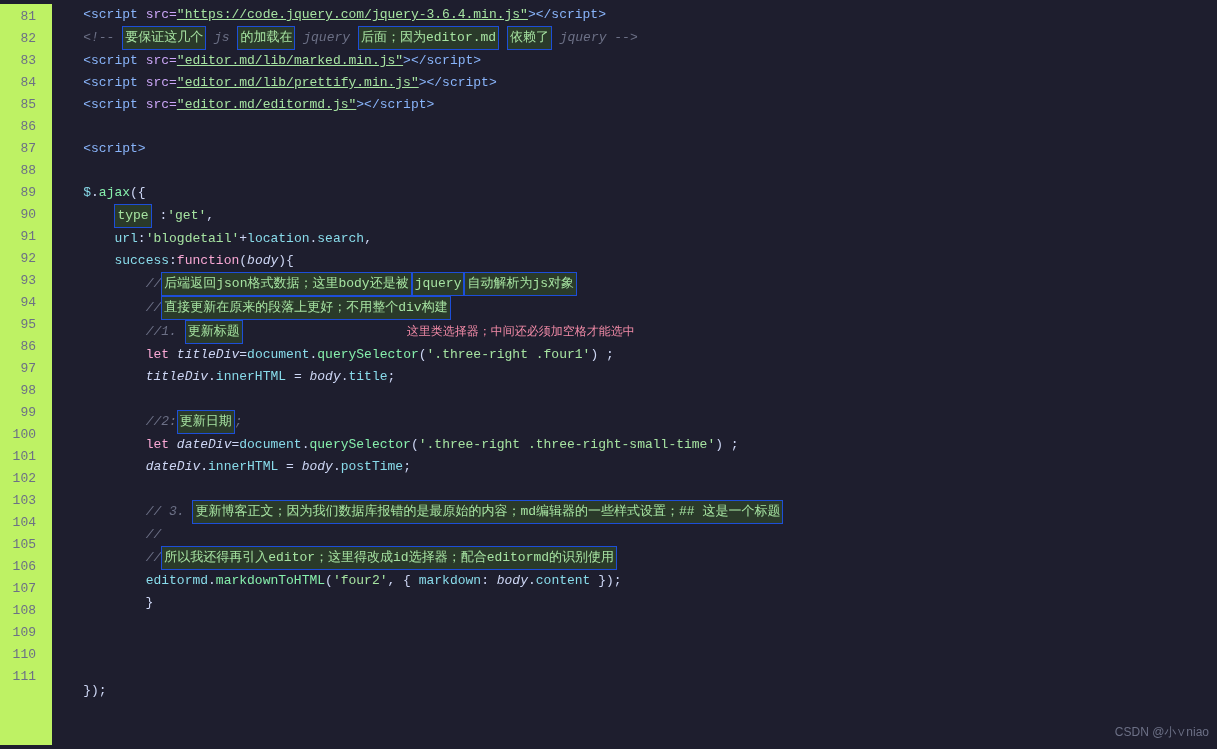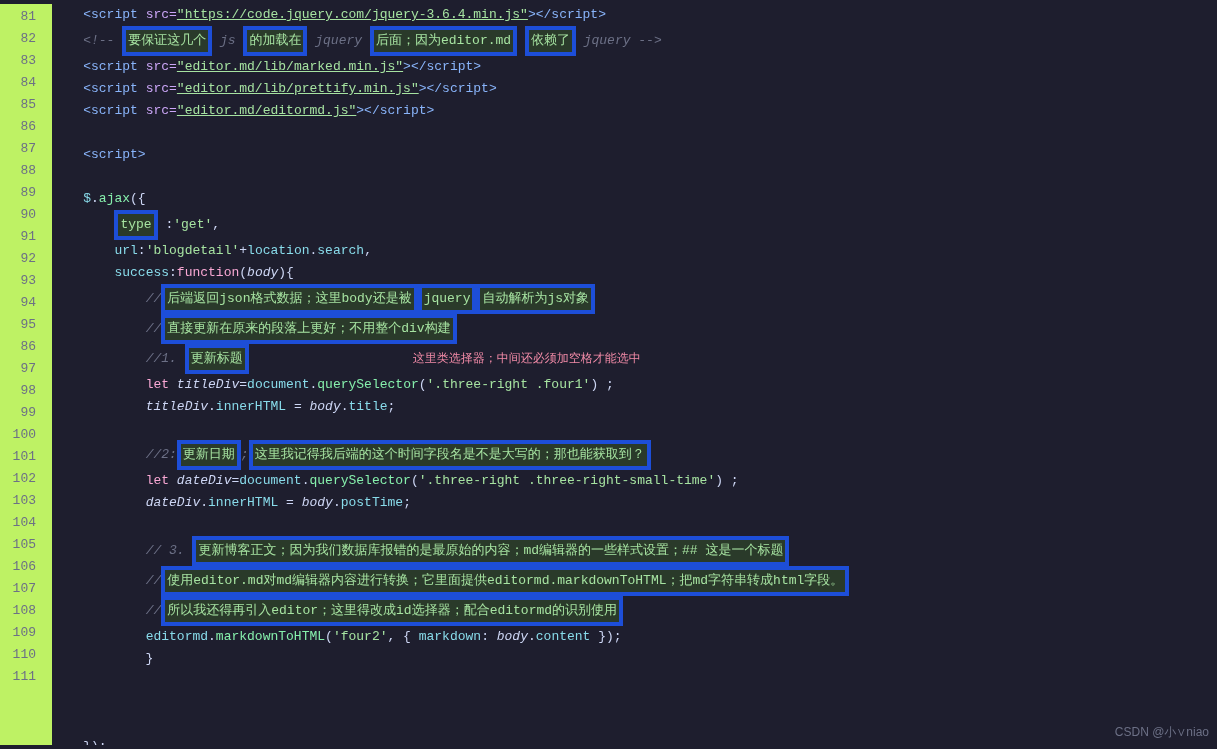--- a/index.html
+++ b/index.html
@@ -59,21 +59,21 @@
     .attr { color: #cba6f7; }
     .string { color: #a6e3a1; text-decoration: underline; }
     .comment { color: #6c7086; font-style: italic; }
     .keyword { color: #f9a8d4; }
     .func { color: #86efac; }
     .var-name { color: #cdd6f4; font-style: italic; }
     .property { color: #89dceb; }
     .plain { color: #cdd6f4; }
     .highlight-box {
       background: #2a3a2a;
-      border: 4px solid #1d4ed8;
+      border: 1px solid #1d4ed8;
       padding: 0 2px;
       color: #a6e3a1;
     }
     .cyan-text { color: #89dceb; }
     .green-text { color: #a6e3a1; }
     .watermark {
       position: absolute;
       bottom: 8px;
       right: 8px;
       color: #6c7086;
@@ -192,39 +192,39 @@
         <span class="plain">&nbsp;&nbsp;&nbsp;&nbsp;&nbsp;&nbsp;&nbsp;&nbsp;&nbsp;&nbsp;&nbsp;&nbsp;</span><span class="keyword">let </span><span class="var-name">titleDiv</span><span class="plain">=</span><span class="cyan-text">document</span><span class="plain">.</span><span class="func">querySelector</span><span class="plain">(</span><span class="green-text">'.three-right .four1'</span><span class="plain">) ;</span>
       </div>
 
       <div class="code-line">
         <span class="plain">&nbsp;&nbsp;&nbsp;&nbsp;&nbsp;&nbsp;&nbsp;&nbsp;&nbsp;&nbsp;&nbsp;&nbsp;</span><span class="var-name">titleDiv</span><span class="plain">.</span><span class="property">innerHTML</span><span class="plain"> = </span><span class="var-name">body</span><span class="plain">.</span><span class="property">title</span><span class="plain">;</span>
       </div>
 
       <div class="code-line">&nbsp;</div>
 
       <div class="code-line">
-        <span class="plain">&nbsp;&nbsp;&nbsp;&nbsp;&nbsp;&nbsp;&nbsp;&nbsp;&nbsp;&nbsp;&nbsp;&nbsp;</span><span class="comment">//2:</span><span class="highlight-box">更新日期</span><span class="comment">;</span><span class="highlight-box">这里我记得我后端的这个时间字段名是不是大写的；那也能获取到？</span>
+        <span class="plain">&nbsp;&nbsp;&nbsp;&nbsp;&nbsp;&nbsp;&nbsp;&nbsp;&nbsp;&nbsp;&nbsp;&nbsp;</span><span class="comment">//2:</span><span class="highlight-box">更新日期</span><span class="comment">;</span>
       </div>
 
       <div class="code-line">
         <span class="plain">&nbsp;&nbsp;&nbsp;&nbsp;&nbsp;&nbsp;&nbsp;&nbsp;&nbsp;&nbsp;&nbsp;&nbsp;</span><span class="keyword">let </span><span class="var-name">dateDiv</span><span class="plain">=</span><span class="cyan-text">document</span><span class="plain">.</span><span class="func">querySelector</span><span class="plain">(</span><span class="green-text">'.three-right .three-right-small-time'</span><span class="plain">) ;</span>
       </div>
 
       <div class="code-line">
         <span class="plain">&nbsp;&nbsp;&nbsp;&nbsp;&nbsp;&nbsp;&nbsp;&nbsp;&nbsp;&nbsp;&nbsp;&nbsp;</span><span class="var-name">dateDiv</span><span class="plain">.</span><span class="property">innerHTML</span><span class="plain"> = </span><span class="var-name">body</span><span class="plain">.</span><span class="property">postTime</span><span class="plain">;</span>
       </div>
 
       <div class="code-line">&nbsp;</div>
 
       <div class="code-line">
         <span class="plain">&nbsp;&nbsp;&nbsp;&nbsp;&nbsp;&nbsp;&nbsp;&nbsp;&nbsp;&nbsp;&nbsp;&nbsp;</span><span class="comment">// 3. </span><span class="highlight-box">更新博客正文；因为我们数据库报错的是最原始的内容；md编辑器的一些样式设置；## 这是一个标题</span>
       </div>
 
       <div class="code-line">
-        <span class="plain">&nbsp;&nbsp;&nbsp;&nbsp;&nbsp;&nbsp;&nbsp;&nbsp;&nbsp;&nbsp;&nbsp;&nbsp;</span><span class="comment">//</span><span class="highlight-box">使用editor.md对md编辑器内容进行转换；它里面提供editormd.markdownToHTML；把md字符串转成html字段。</span>
+        <span class="plain">&nbsp;&nbsp;&nbsp;&nbsp;&nbsp;&nbsp;&nbsp;&nbsp;&nbsp;&nbsp;&nbsp;&nbsp;</span><span class="comment">//</span>
       </div>
 
       <div class="code-line">
         <span class="plain">&nbsp;&nbsp;&nbsp;&nbsp;&nbsp;&nbsp;&nbsp;&nbsp;&nbsp;&nbsp;&nbsp;&nbsp;</span><span class="comment">//</span><span class="highlight-box">所以我还得再引入editor；这里得改成id选择器；配合editormd的识别使用</span>
       </div>
 
       <div class="code-line">
         <span class="plain">&nbsp;&nbsp;&nbsp;&nbsp;&nbsp;&nbsp;&nbsp;&nbsp;&nbsp;&nbsp;&nbsp;&nbsp;</span><span class="cyan-text">editormd</span><span class="plain">.</span><span class="func">markdownToHTML</span><span class="plain">(</span><span class="green-text">'four2'</span><span class="plain">, { </span><span class="property">markdown</span><span class="plain">: </span><span class="var-name">body</span><span class="plain">.</span><span class="property">content</span><span class="plain"> });</span>
       </div>
 

